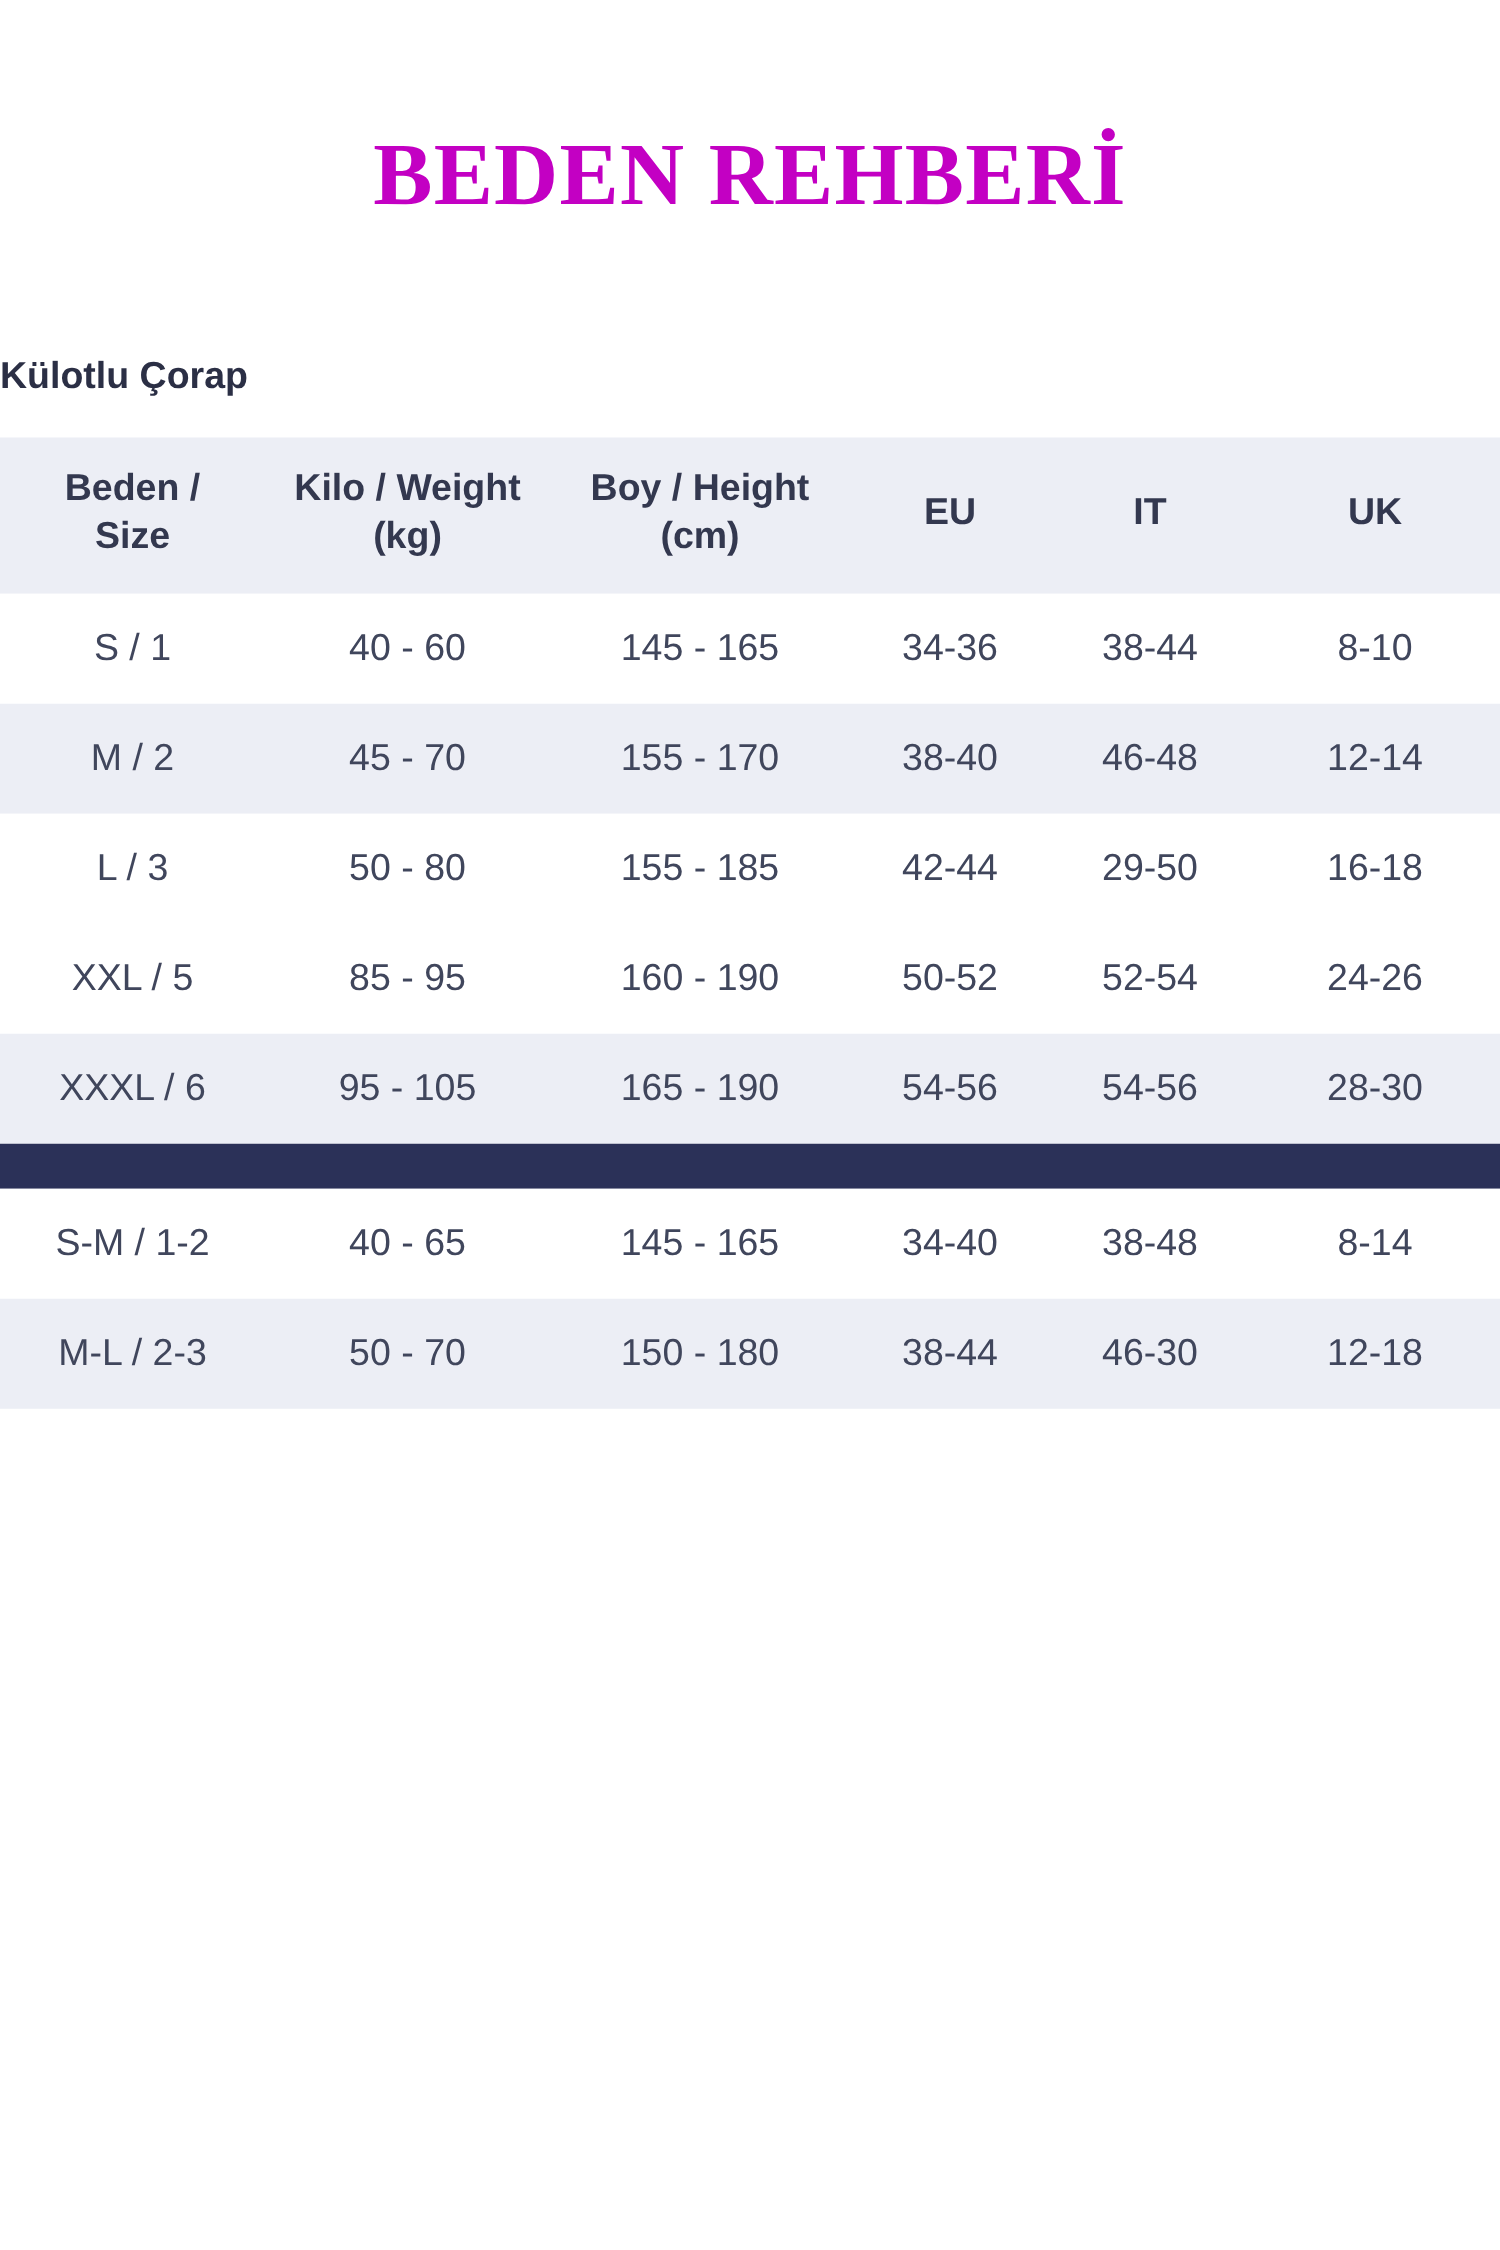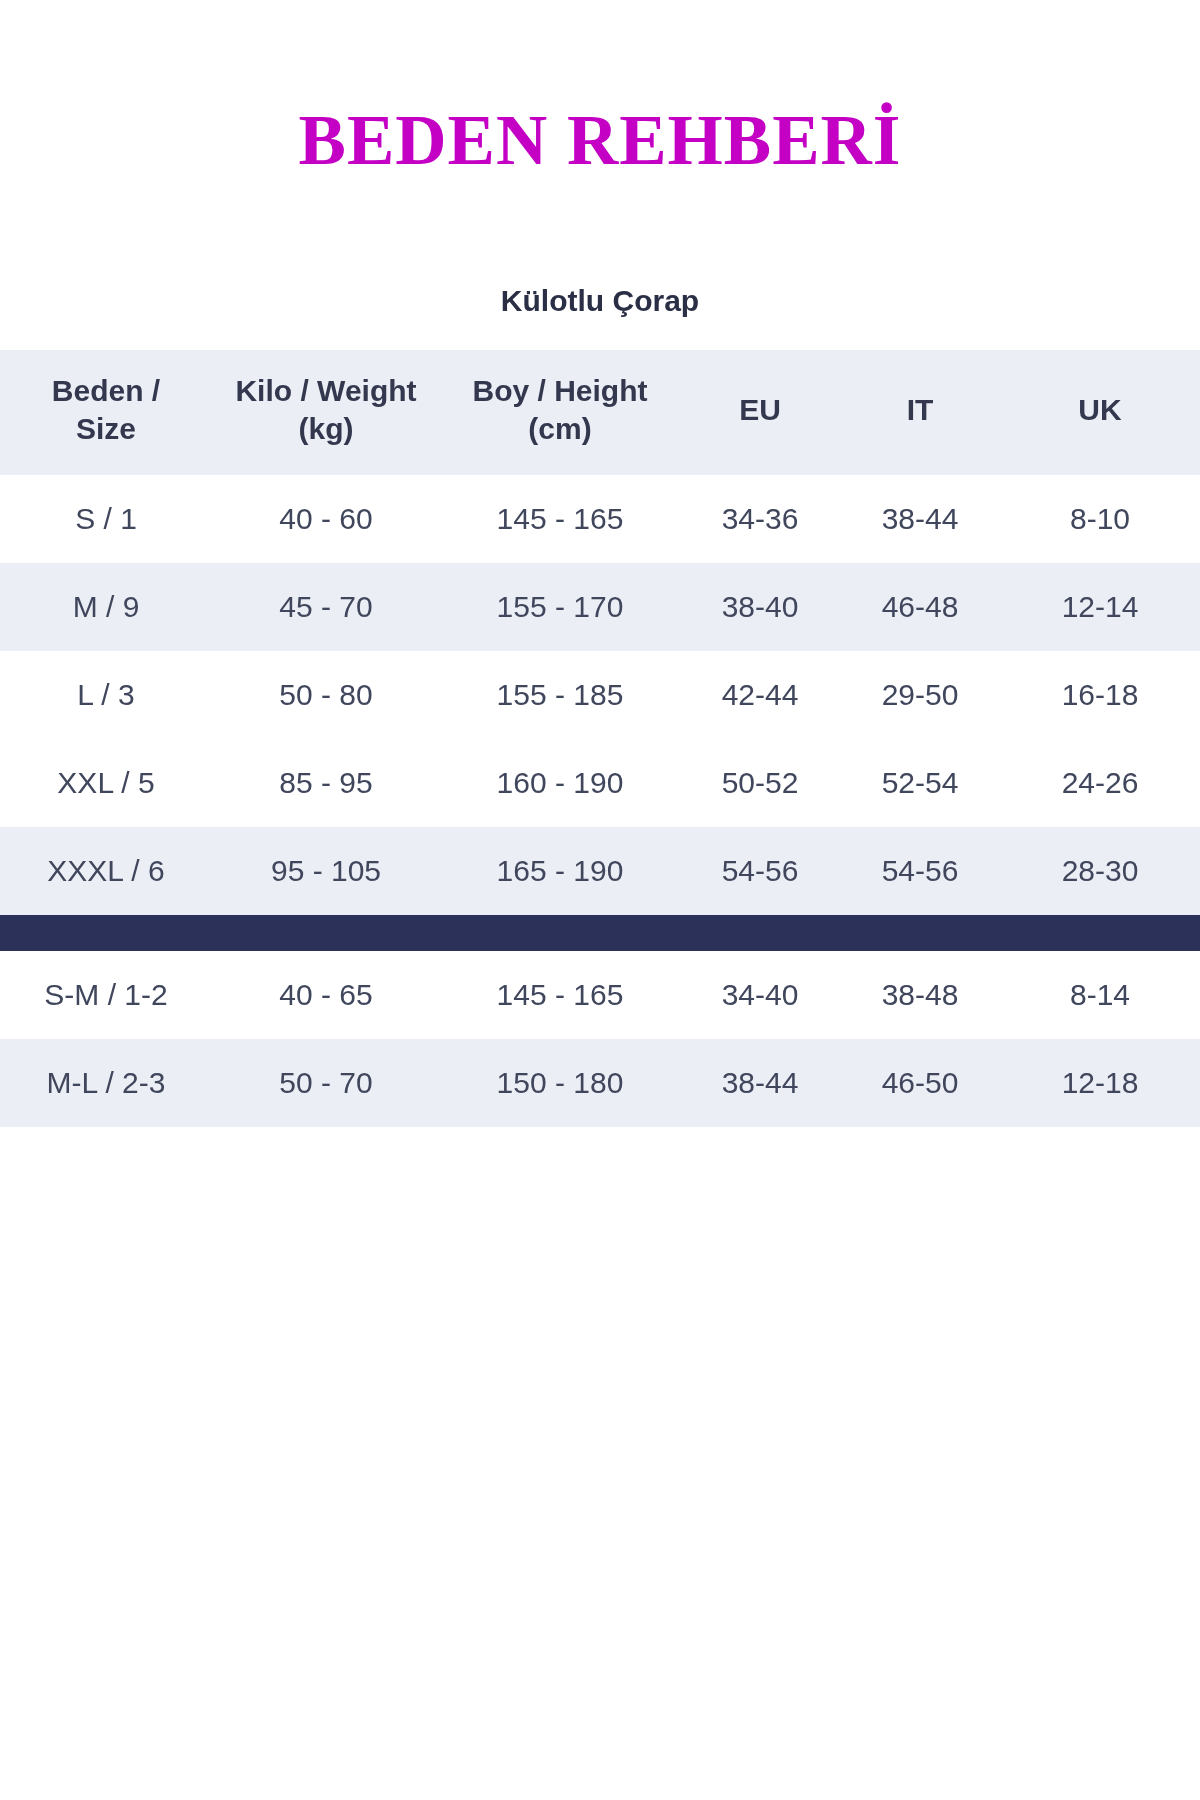--- a/index.html
+++ b/index.html
@@ -24,21 +24,21 @@
     text-align: center;
     font-family: "Liberation Serif", serif;
     font-weight: bold;
     color: #c300c3;
     font-size: 71px;
     letter-spacing: 1px;
     padding-top: 105px;
     line-height: 1;
   }
   .subtitle {
-    text-align: center;
+    text-align: left;
     font-family: "Liberation Sans", sans-serif;
     font-weight: bold;
     color: #2b2f45;
     font-size: 30px;
     margin-top: 108px;
   }
   .table-wrap {
     margin-top: 32px;
     width: 1200px;
   }
@@ -132,21 +132,21 @@
       <tbody>
         <tr class="odd">
           <td>S / 1</td>
           <td>40 - 60</td>
           <td>145 - 165</td>
           <td>34-36</td>
           <td>38-44</td>
           <td>8-10</td>
         </tr>
         <tr class="even">
-          <td>M / 9</td>
+          <td>M / 2</td>
           <td>45 - 70</td>
           <td>155 - 170</td>
           <td>38-40</td>
           <td>46-48</td>
           <td>12-14</td>
         </tr>
         <tr class="odd">
           <td>L / 3</td>
           <td>50 - 80</td>
           <td>155 - 185</td>
@@ -179,20 +179,20 @@
           <td>145 - 165</td>
           <td>34-40</td>
           <td>38-48</td>
           <td>8-14</td>
         </tr>
         <tr class="even">
           <td>M-L / 2-3</td>
           <td>50 - 70</td>
           <td>150 - 180</td>
           <td>38-44</td>
-          <td>46-50</td>
+          <td>46-30</td>
           <td>12-18</td>
         </tr>
       </tbody>
     </table>
   </div>
 
 </div>
 
 </body></html>

